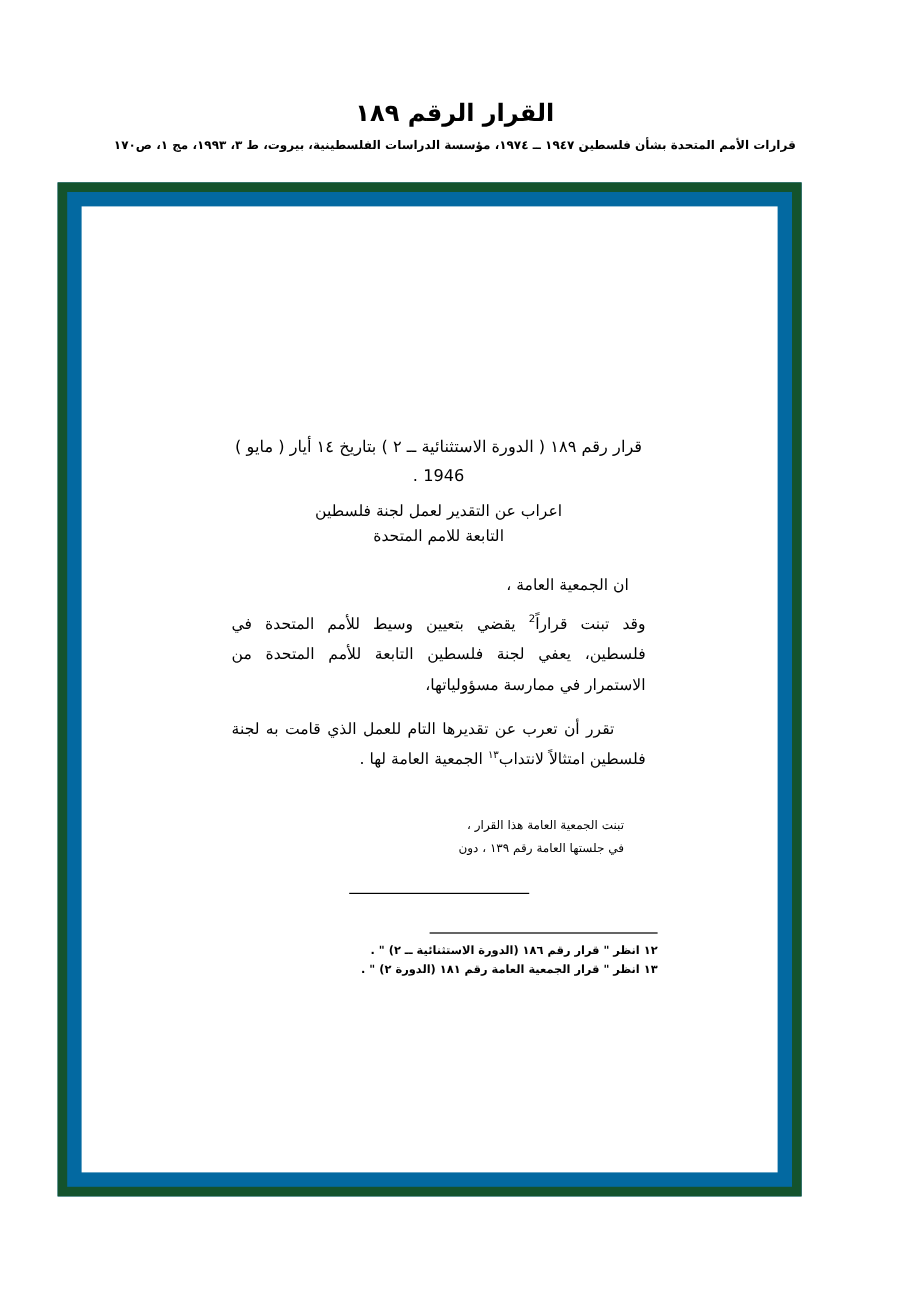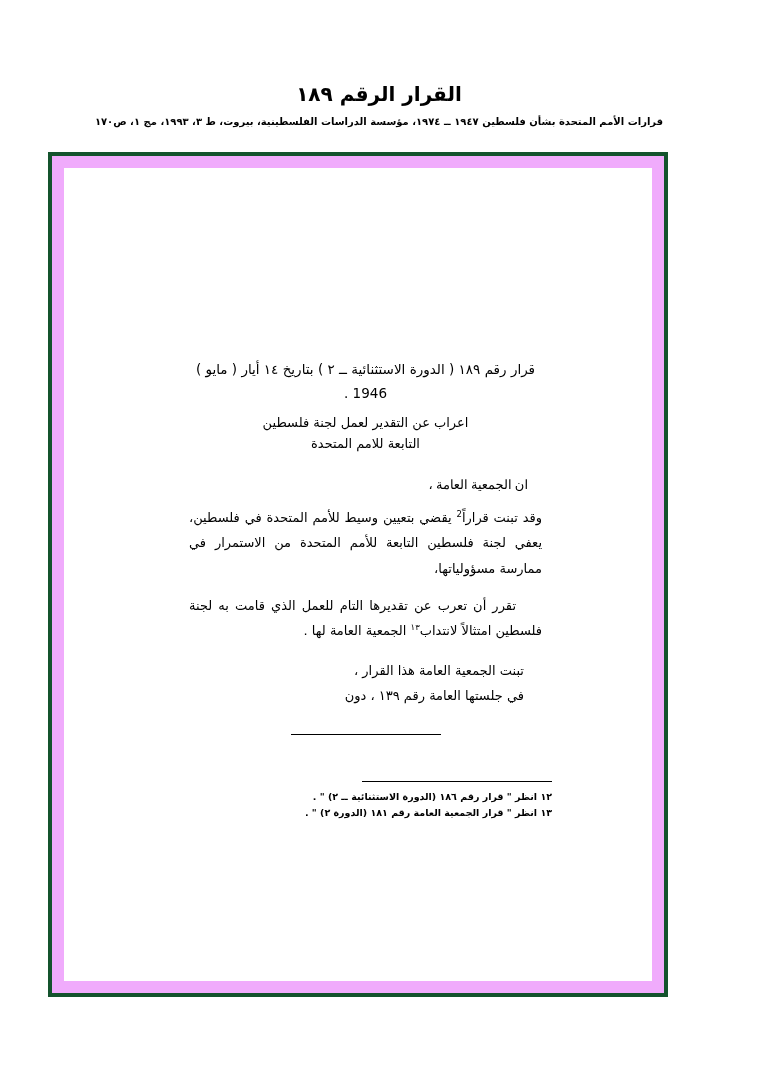--- a/index.html
+++ b/index.html
@@ -44,23 +44,23 @@
     line-height: 1.3;
   }
 
   
   .frame {
     position: absolute;
     top: 152px;
     left: 48px;
     width: 620px;
     height: 845px;
-    border: 4px solid #14532d;
+    border: 8px solid #14532d;
     box-sizing: border-box;
-    background: #f0abfc;
+    background: #0369a1;
   }
   
   .inner-page {
     position: absolute;
     top: 12px;
     left: 12px;
     right: 12px;
     bottom: 12px;
     background: #ffffff;
   }
@@ -89,38 +89,37 @@
     text-align: center;
     direction: rtl;
   }
 
   .assembly-line {
     margin-top: 22px;
     font-size: 13px;
     text-align: right;
     padding-right: 14px;
     direction: rtl;
-    font-family: Liberation Serif, serif;
   }
 
   .para {
     margin-top: 12px;
     font-size: 13px;
     line-height: 1.95;
     text-align: justify;
     text-justify: inter-word;
     direction: rtl;
   }
   .para.indent {
     text-indent: 26px;
   }
 
   .tail {
-    margin-top: 14px;
-    font-size: 13px;
+    margin-top: 32px;
+    font-size: 10px;
     line-height: 1.95;
     direction: rtl;
     text-align: right;
     padding-right: 18px;
   }
   .tail div { white-space: nowrap; }
 
   .sup {
     font-size: 8.5px;
     vertical-align: super;

